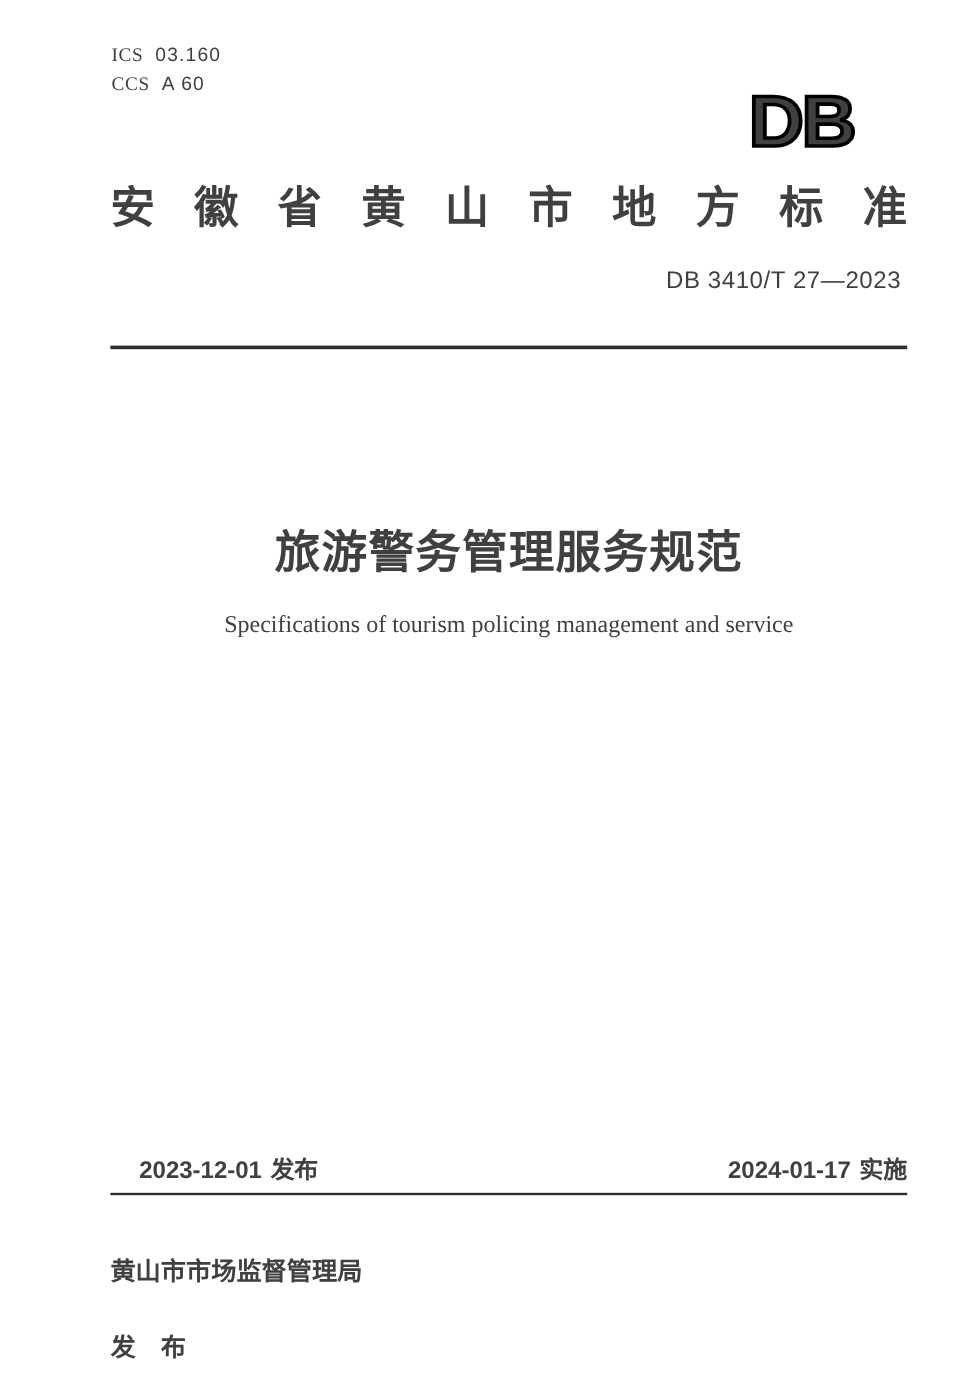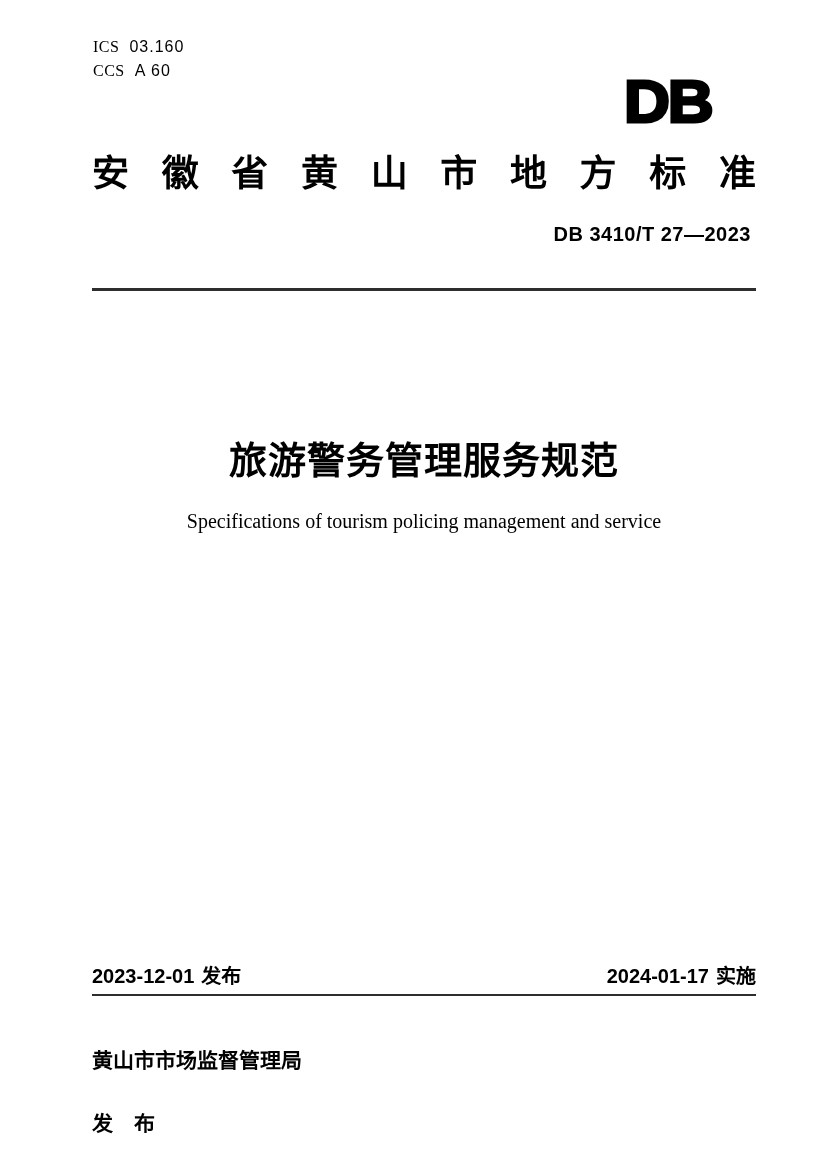--- a/index.html
+++ b/index.html
@@ -1,21 +1,21 @@
 <!DOCTYPE html>
 <html lang="zh-CN"><head>
 <meta charset="utf-8">
 <style>
   html, body { margin: 0; padding: 0; background: #ffffff; }
   .page {
     position: relative;
     width: 815px;
     height: 1151px;
     background: #ffffff;
-    color: #000000;
+    color: #404040;
     font-family: "Liberation Sans", sans-serif;
     overflow: hidden;
   }
 
   
   .ics-block {
     position: absolute;
     left: 93px;
     top: 35px;
     font-size: 16px;
@@ -65,21 +65,21 @@
     font-weight: 600;
     line-height: 44px;
   }
 
   
   .doc-number {
     position: absolute;
     top: 223px;
     right: 64px;
     font-size: 20px;
-    font-weight: 700;
+    font-weight: 400;
     letter-spacing: 0.5px;
     padding-left: 48px;
   }
 
   .rule { position: absolute; left: 92px; width: 664px; background: #2e2e2e; }
   .rule-top { top: 288px; height: 3px; }
   .rule-bottom { top: 994px; height: 2px; }
 
   
   .title-zh {
@@ -110,21 +110,21 @@
     position: absolute;
     top: 964px;
     left: 92px;
     width: 664px;
     display: flex;
     justify-content: space-between;
     font-size: 20px;
     font-weight: 600;
     line-height: 24px;
   }
-  .date-group { display: flex; align-items: baseline; gap: 7px; white-space: nowrap; }
+  .date-group { display: flex; align-items: baseline; gap: 7px; white-space: nowrap; margin-left: 24px; }
 
   
   .publisher-row {
     position: absolute;
     top: 1048px;
     left: 92px;
     width: 664px;
     display: flex;
     justify-content: center;
     align-items: baseline;

